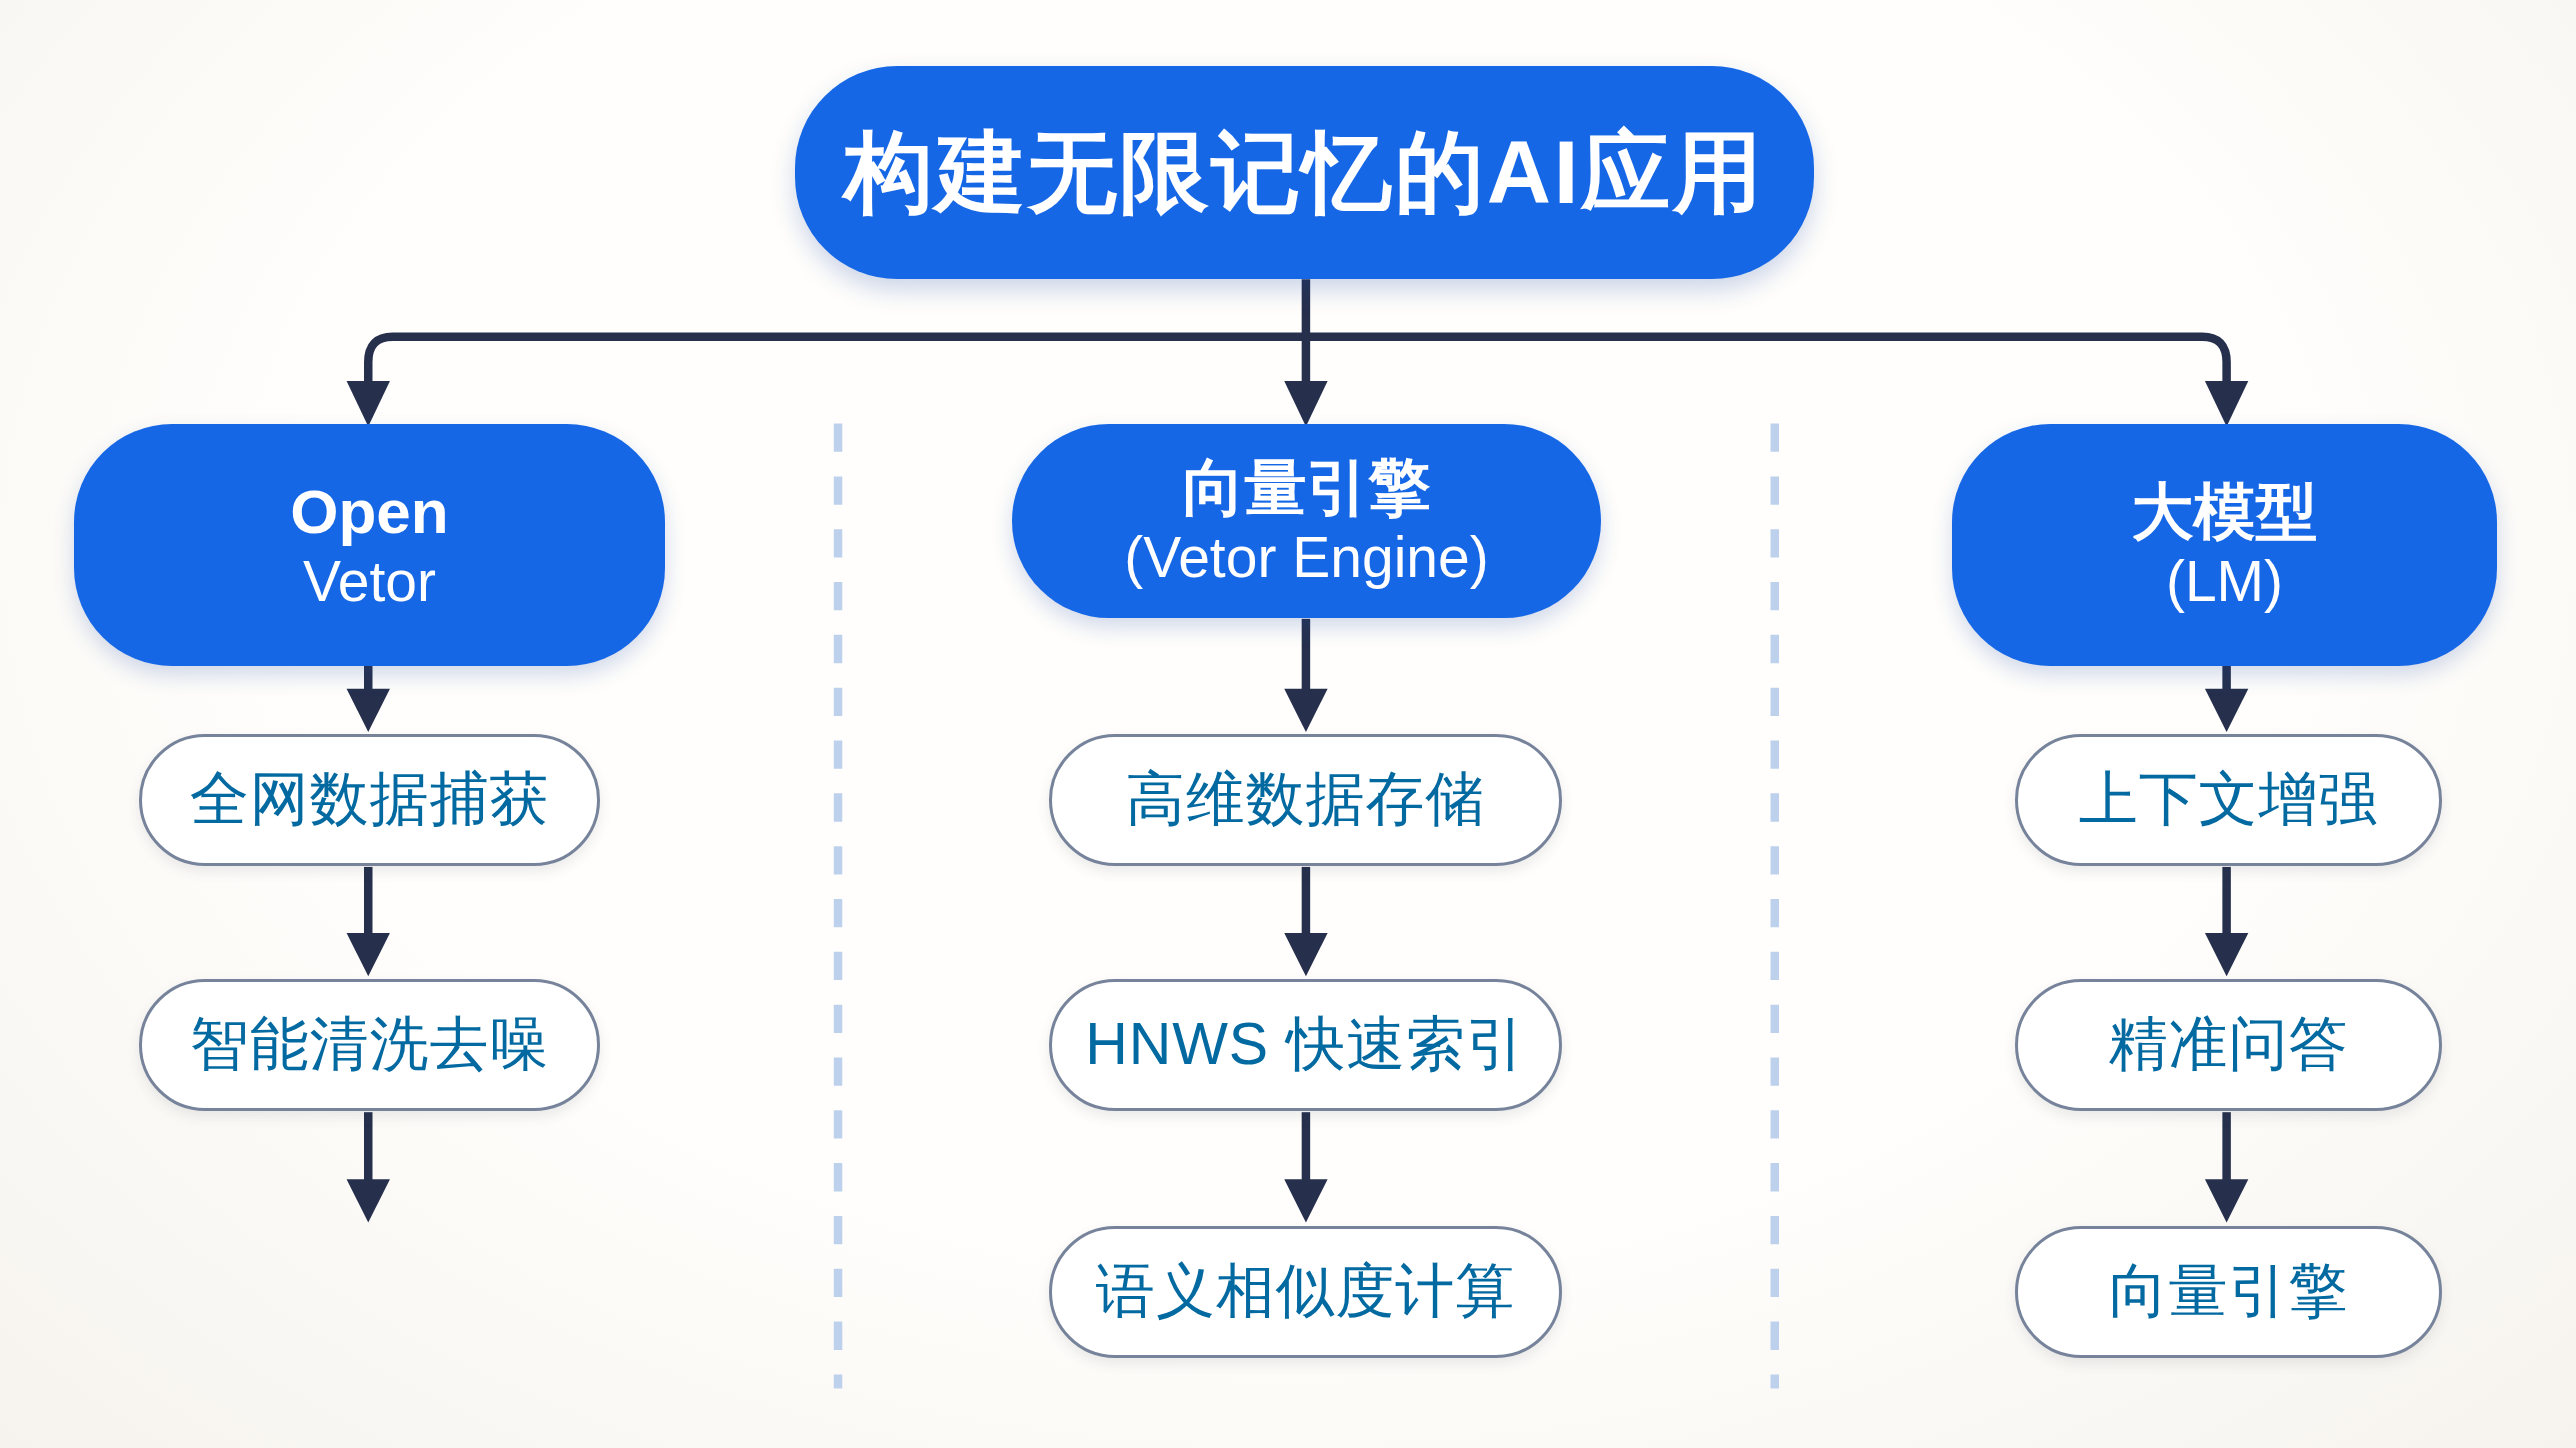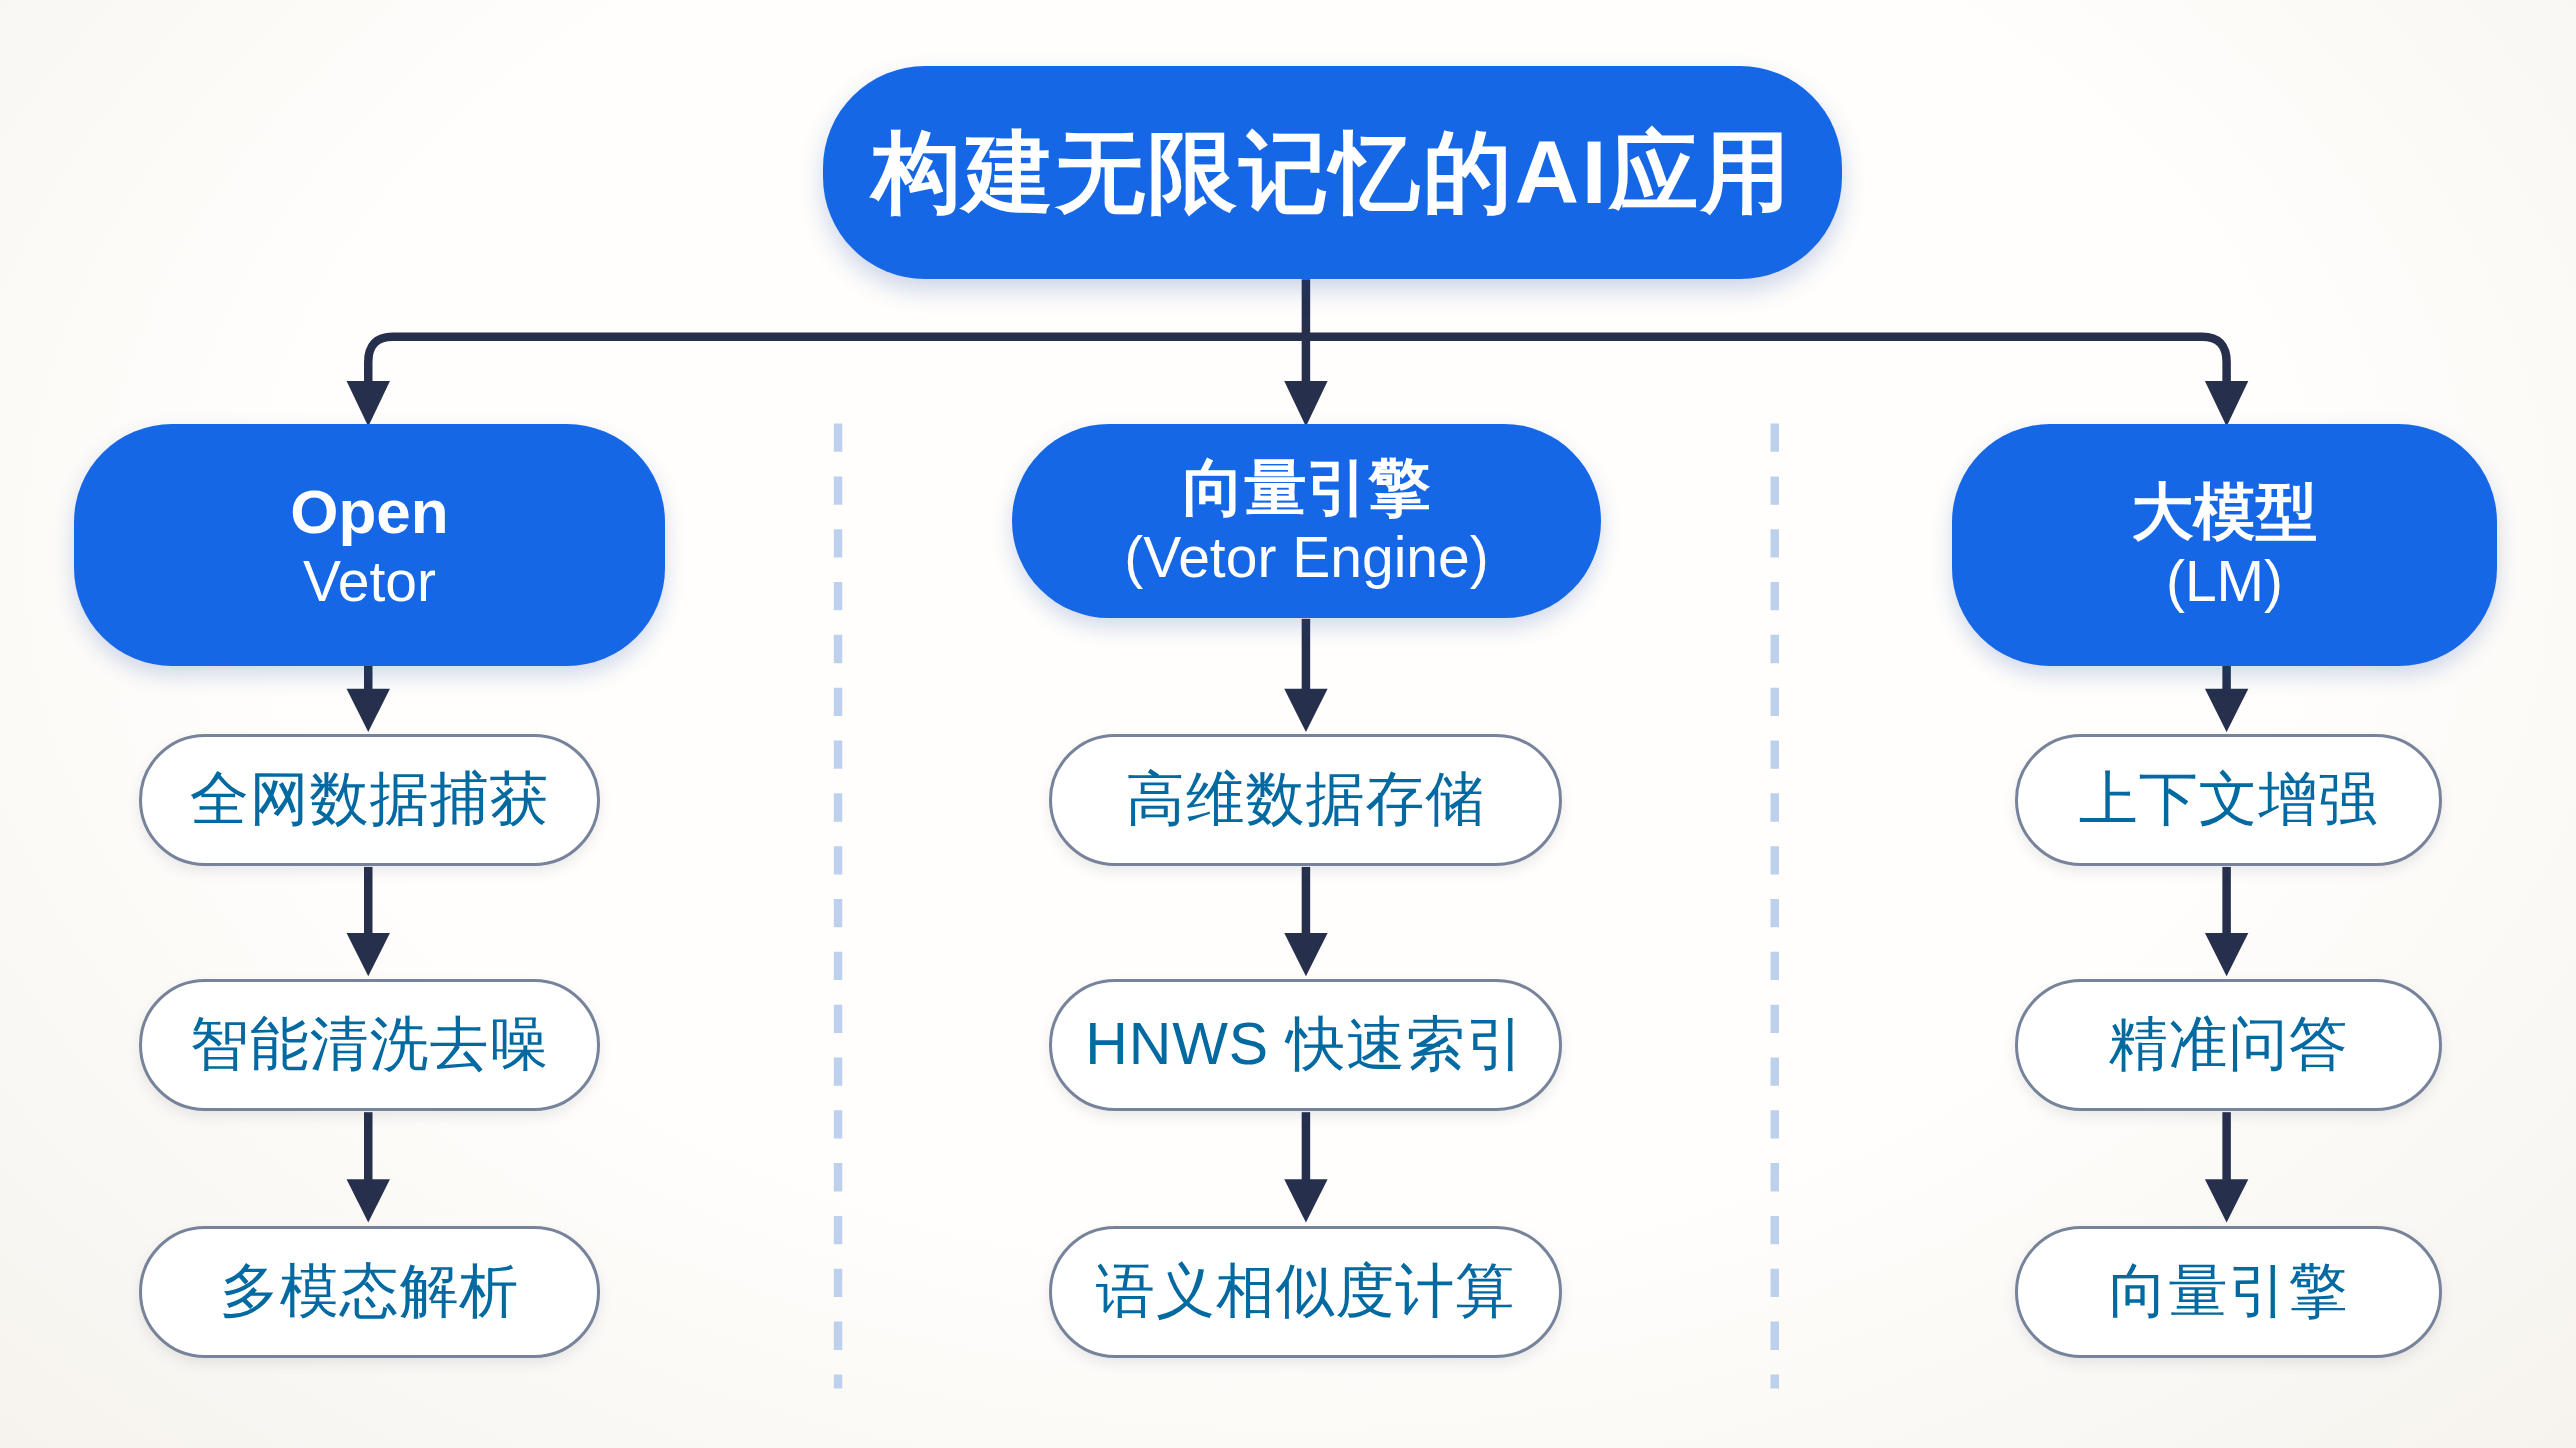--- a/index.html
+++ b/index.html
@@ -16,21 +16,21 @@
   svg.connectors{
     position:absolute;left:0;top:0;width:2576px;height:1448px;
     pointer-events:none;
   }
   .node{
     position:absolute;box-sizing:border-box;
     display:flex;flex-direction:column;align-items:center;justify-content:center;
     text-align:center;
   }
   .title-node{
-    left:823px;top:66px;width:1019px;height:213px;
+    left:795px;top:66px;width:1019px;height:213px;
     background:#1667e6;border-radius:102px;
     color:#ffffff;font-size:89px;font-weight:700;letter-spacing:2.8px;
     box-shadow:0 11.3px 24.5px rgba(25,70,165,0.22);
   }
   .header-pill{
     background:#1667e6;border-radius:98px;color:#ffffff;
     box-shadow:0 9.4px 21px rgba(25,70,165,0.20);
     line-height:1.18;
   }
   .header-pill .line1{font-size:62px;font-weight:600;}
@@ -107,23 +107,20 @@
     <span class="line1">大模型</span>
     <span class="line2">(LM)</span>
   </div>
 
   <div class="node step-pill col0-item row0">
     <span>全网数据捕获</span>
   </div>
   <div class="node step-pill col0-item row1">
     <span>智能清洗去噪</span>
   </div>
-  <div class="node step-pill col0-item row2">
-    <span>多模态解析</span>
-  </div>
 
   <div class="node step-pill col1-item row0">
     <span>高维数据存储</span>
   </div>
   <div class="node step-pill col1-item row1">
     <span>HNWS 快速索引</span>
   </div>
   <div class="node step-pill col1-item row2">
     <span>语义相似度计算</span>
   </div>

